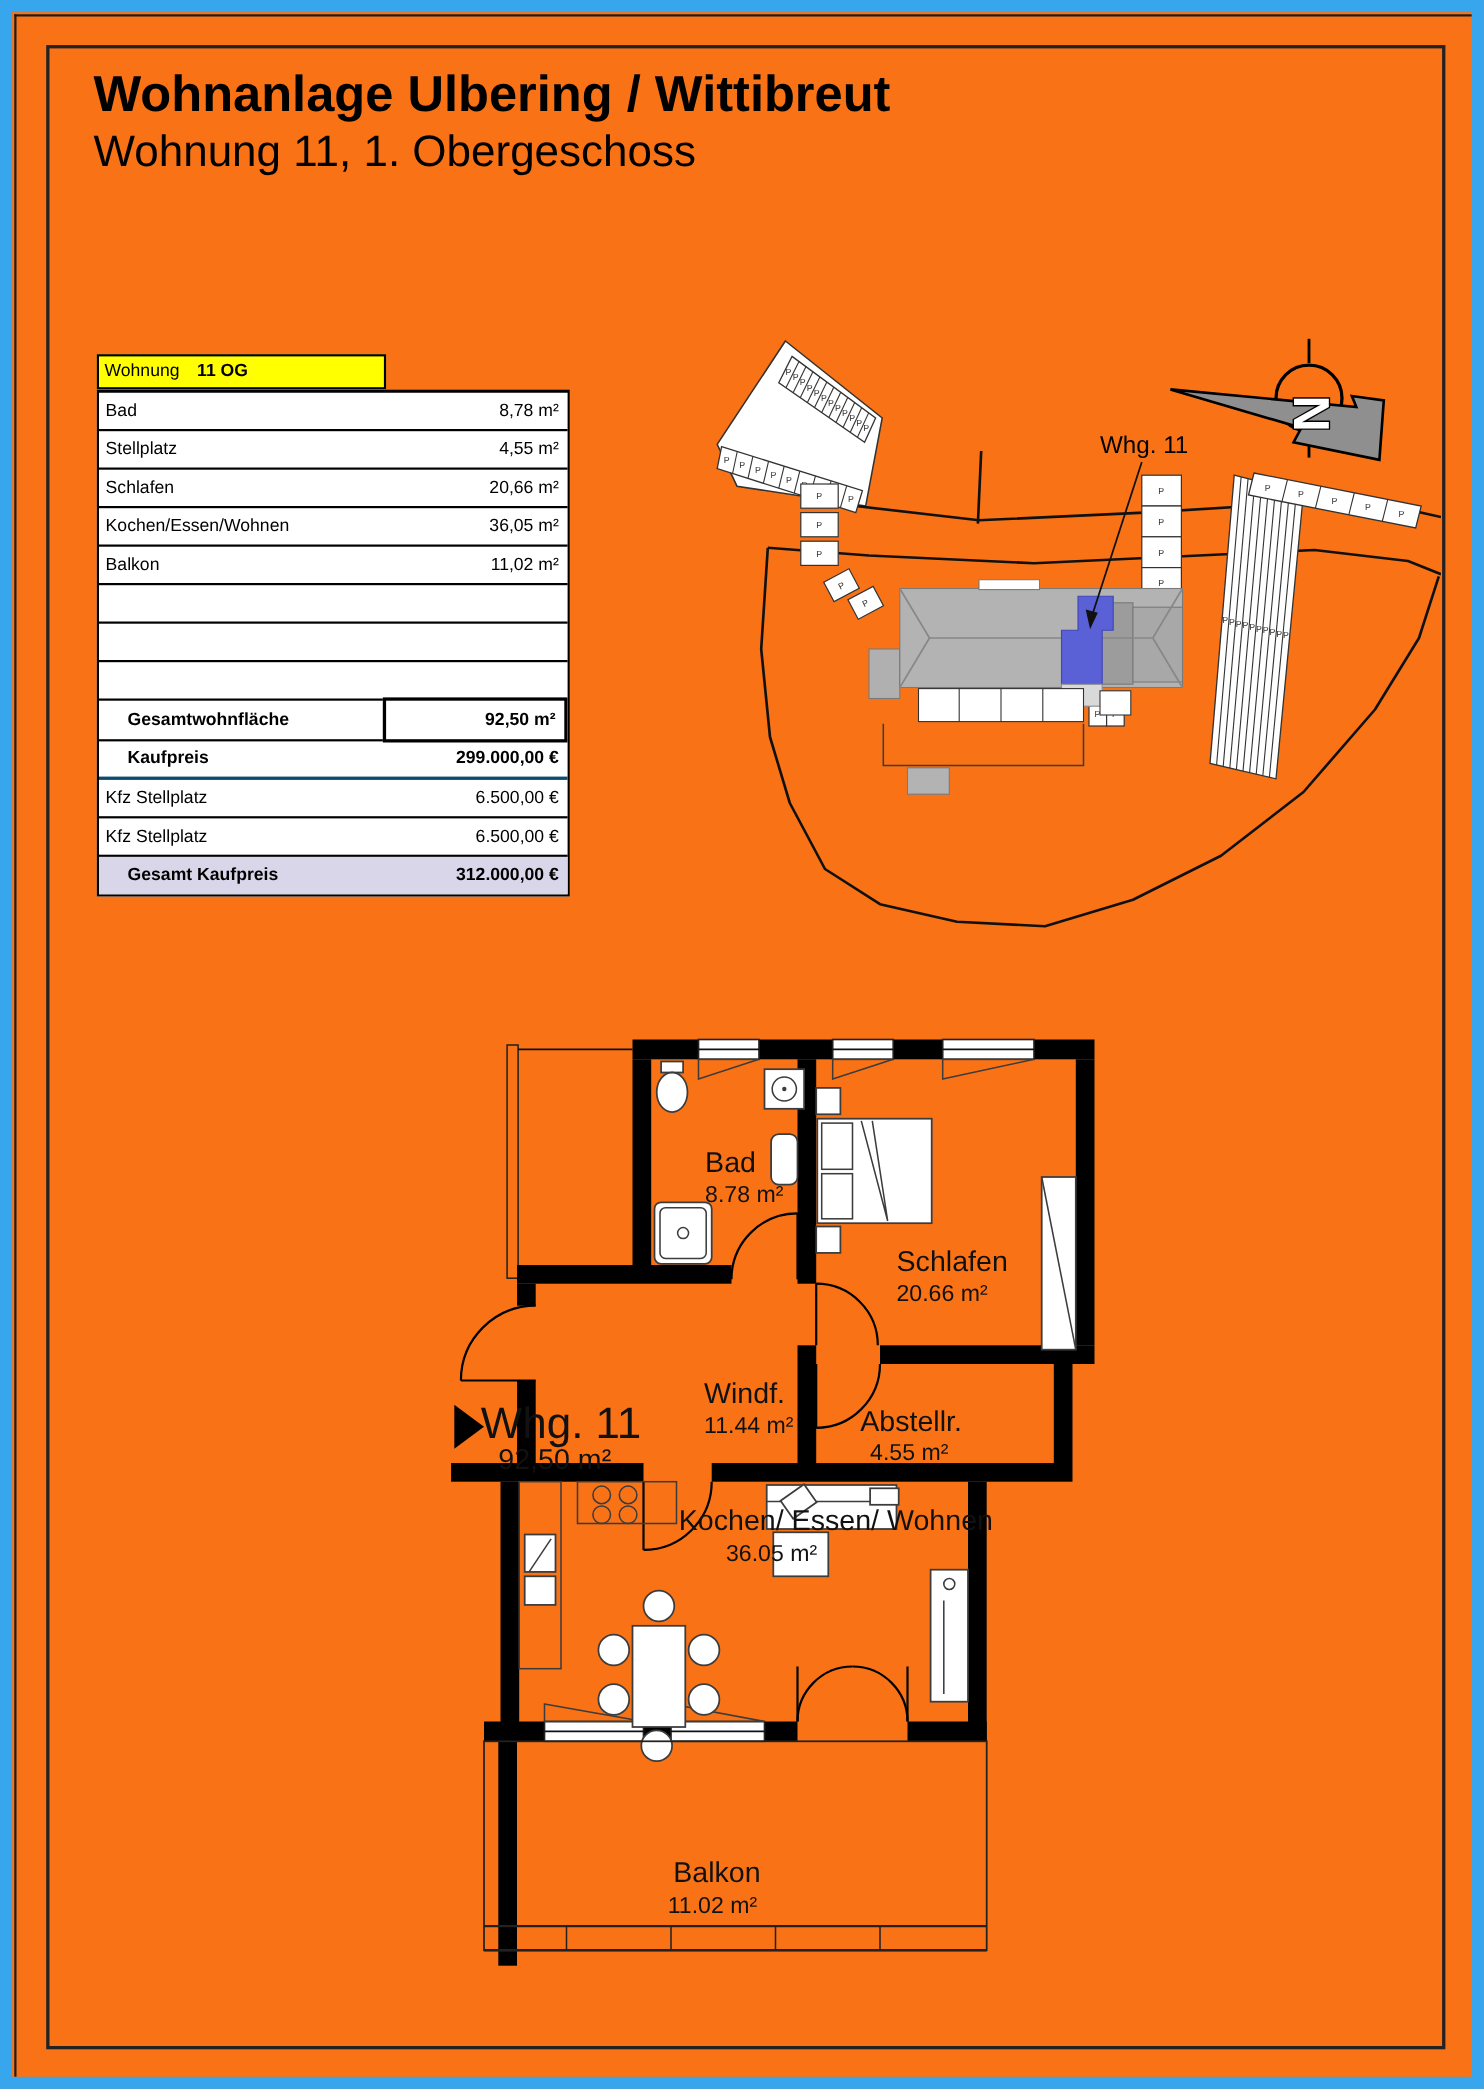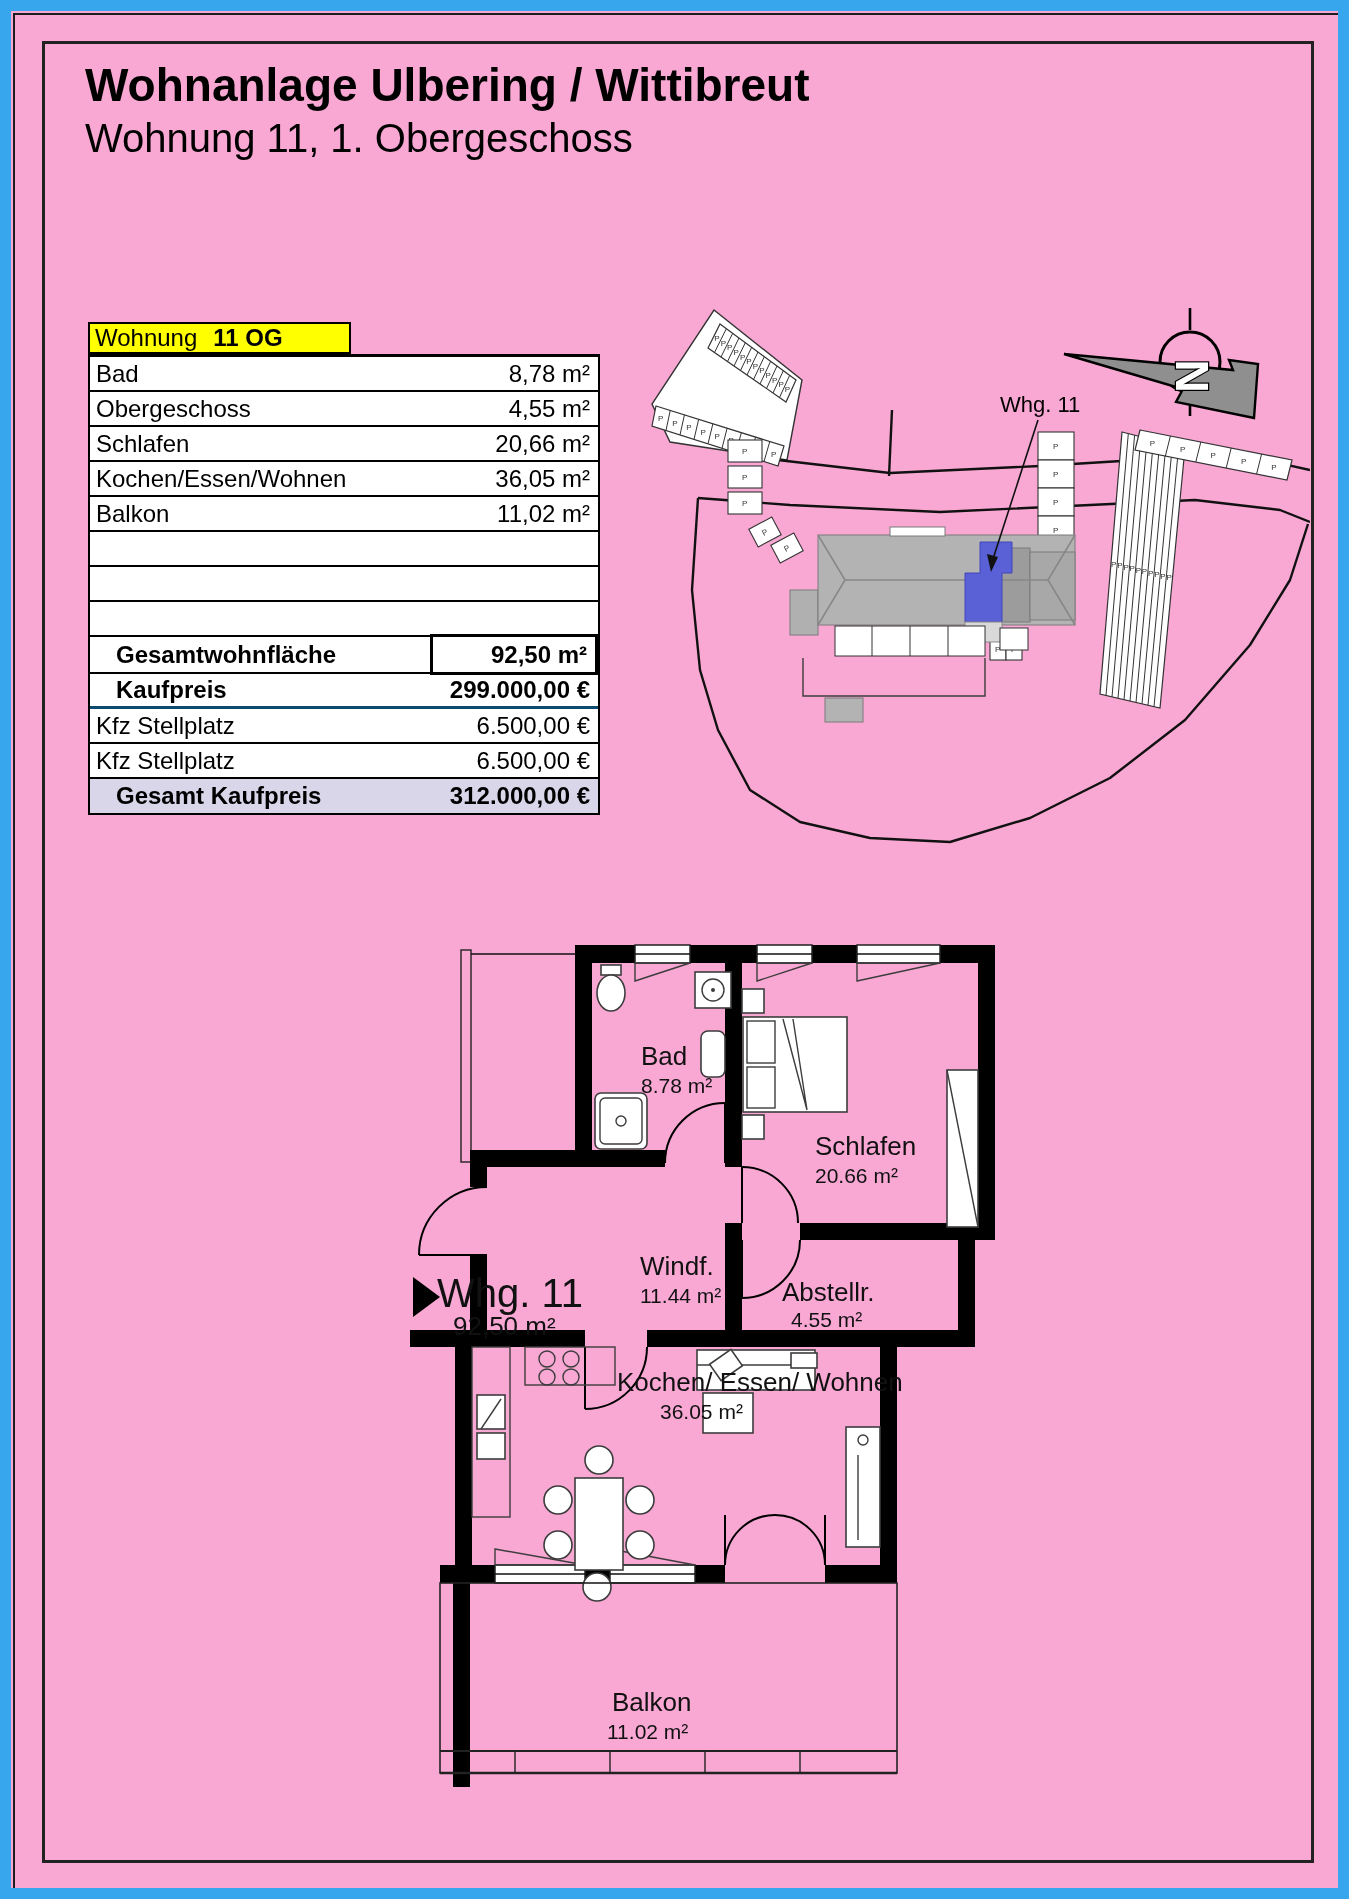--- a/index.html
+++ b/index.html
@@ -1,27 +1,27 @@
 <!DOCTYPE html>
 <html><head>
 <meta charset="utf-8">
 <style>
   html,body{margin:0;padding:0;background:#fff;}
-  .page{position:relative;width:1349px;height:1899px;background:#f9a8d4;
+  .page{position:relative;width:1349px;height:1899px;background:#f97316;
         font-family:"Liberation Sans",sans-serif;color:#000;overflow:hidden;}
   .blue-frame{position:absolute;inset:0;border:11px solid #38a6ec;pointer-events:none;}
   .outer-line{position:absolute;left:13px;top:13px;right:11px;bottom:11px;
               border-top:2px solid #1c1c1c;border-left:2px solid #1c1c1c;}
   .content-frame{position:absolute;left:42px;top:41px;width:1266px;height:1816px;
                  border:3px solid #222;}
   .title{position:absolute;left:85px;top:58px;font-size:46px;font-weight:bold;letter-spacing:0px;}
   .subtitle{position:absolute;left:85px;top:116px;font-size:40px;font-weight:normal;}
 
   
-  .atable{position:absolute;left:88px;top:322px;width:512px;font-size:24px;}
+  .atable{position:absolute;left:88px;top:322px;width:430px;font-size:16px;}
   .ahead{box-sizing:border-box;width:263px;height:32px;border:2px solid #000;background:#ffff00;
          display:flex;align-items:center;padding:0 5px;}
   .ahead .hl{font-weight:normal;}
   .ahead .hv{font-weight:bold;margin-left:16px;}
   .abody{box-sizing:border-box;border:2px solid #000;border-top-width:3px;background:#fff;}
   .arow{box-sizing:border-box;height:35px;display:flex;align-items:center;
         border-bottom:2px solid #000;position:relative;}
   .arow:last-child{border-bottom:none;}
   .arow .lbl{padding-left:6px;white-space:nowrap;}
   .arow .val{margin-left:auto;padding-right:8px;white-space:nowrap;}
@@ -61,21 +61,21 @@
     <div class="ahead">
       <span class="hl">Wohnung</span>
       <span class="hv">11 OG</span>
     </div>
     <div class="abody">
       <div class="arow">
         <span class="lbl">Bad</span>
         <span class="val">8,78 m²</span>
       </div>
       <div class="arow">
-        <span class="lbl">Obergeschoss</span>
+        <span class="lbl">Stellplatz</span>
         <span class="val">4,55 m²</span>
       </div>
       <div class="arow">
         <span class="lbl">Schlafen</span>
         <span class="val">20,66 m²</span>
       </div>
       <div class="arow">
         <span class="lbl">Kochen/Essen/Wohnen</span>
         <span class="val">36,05 m²</span>
       </div>

